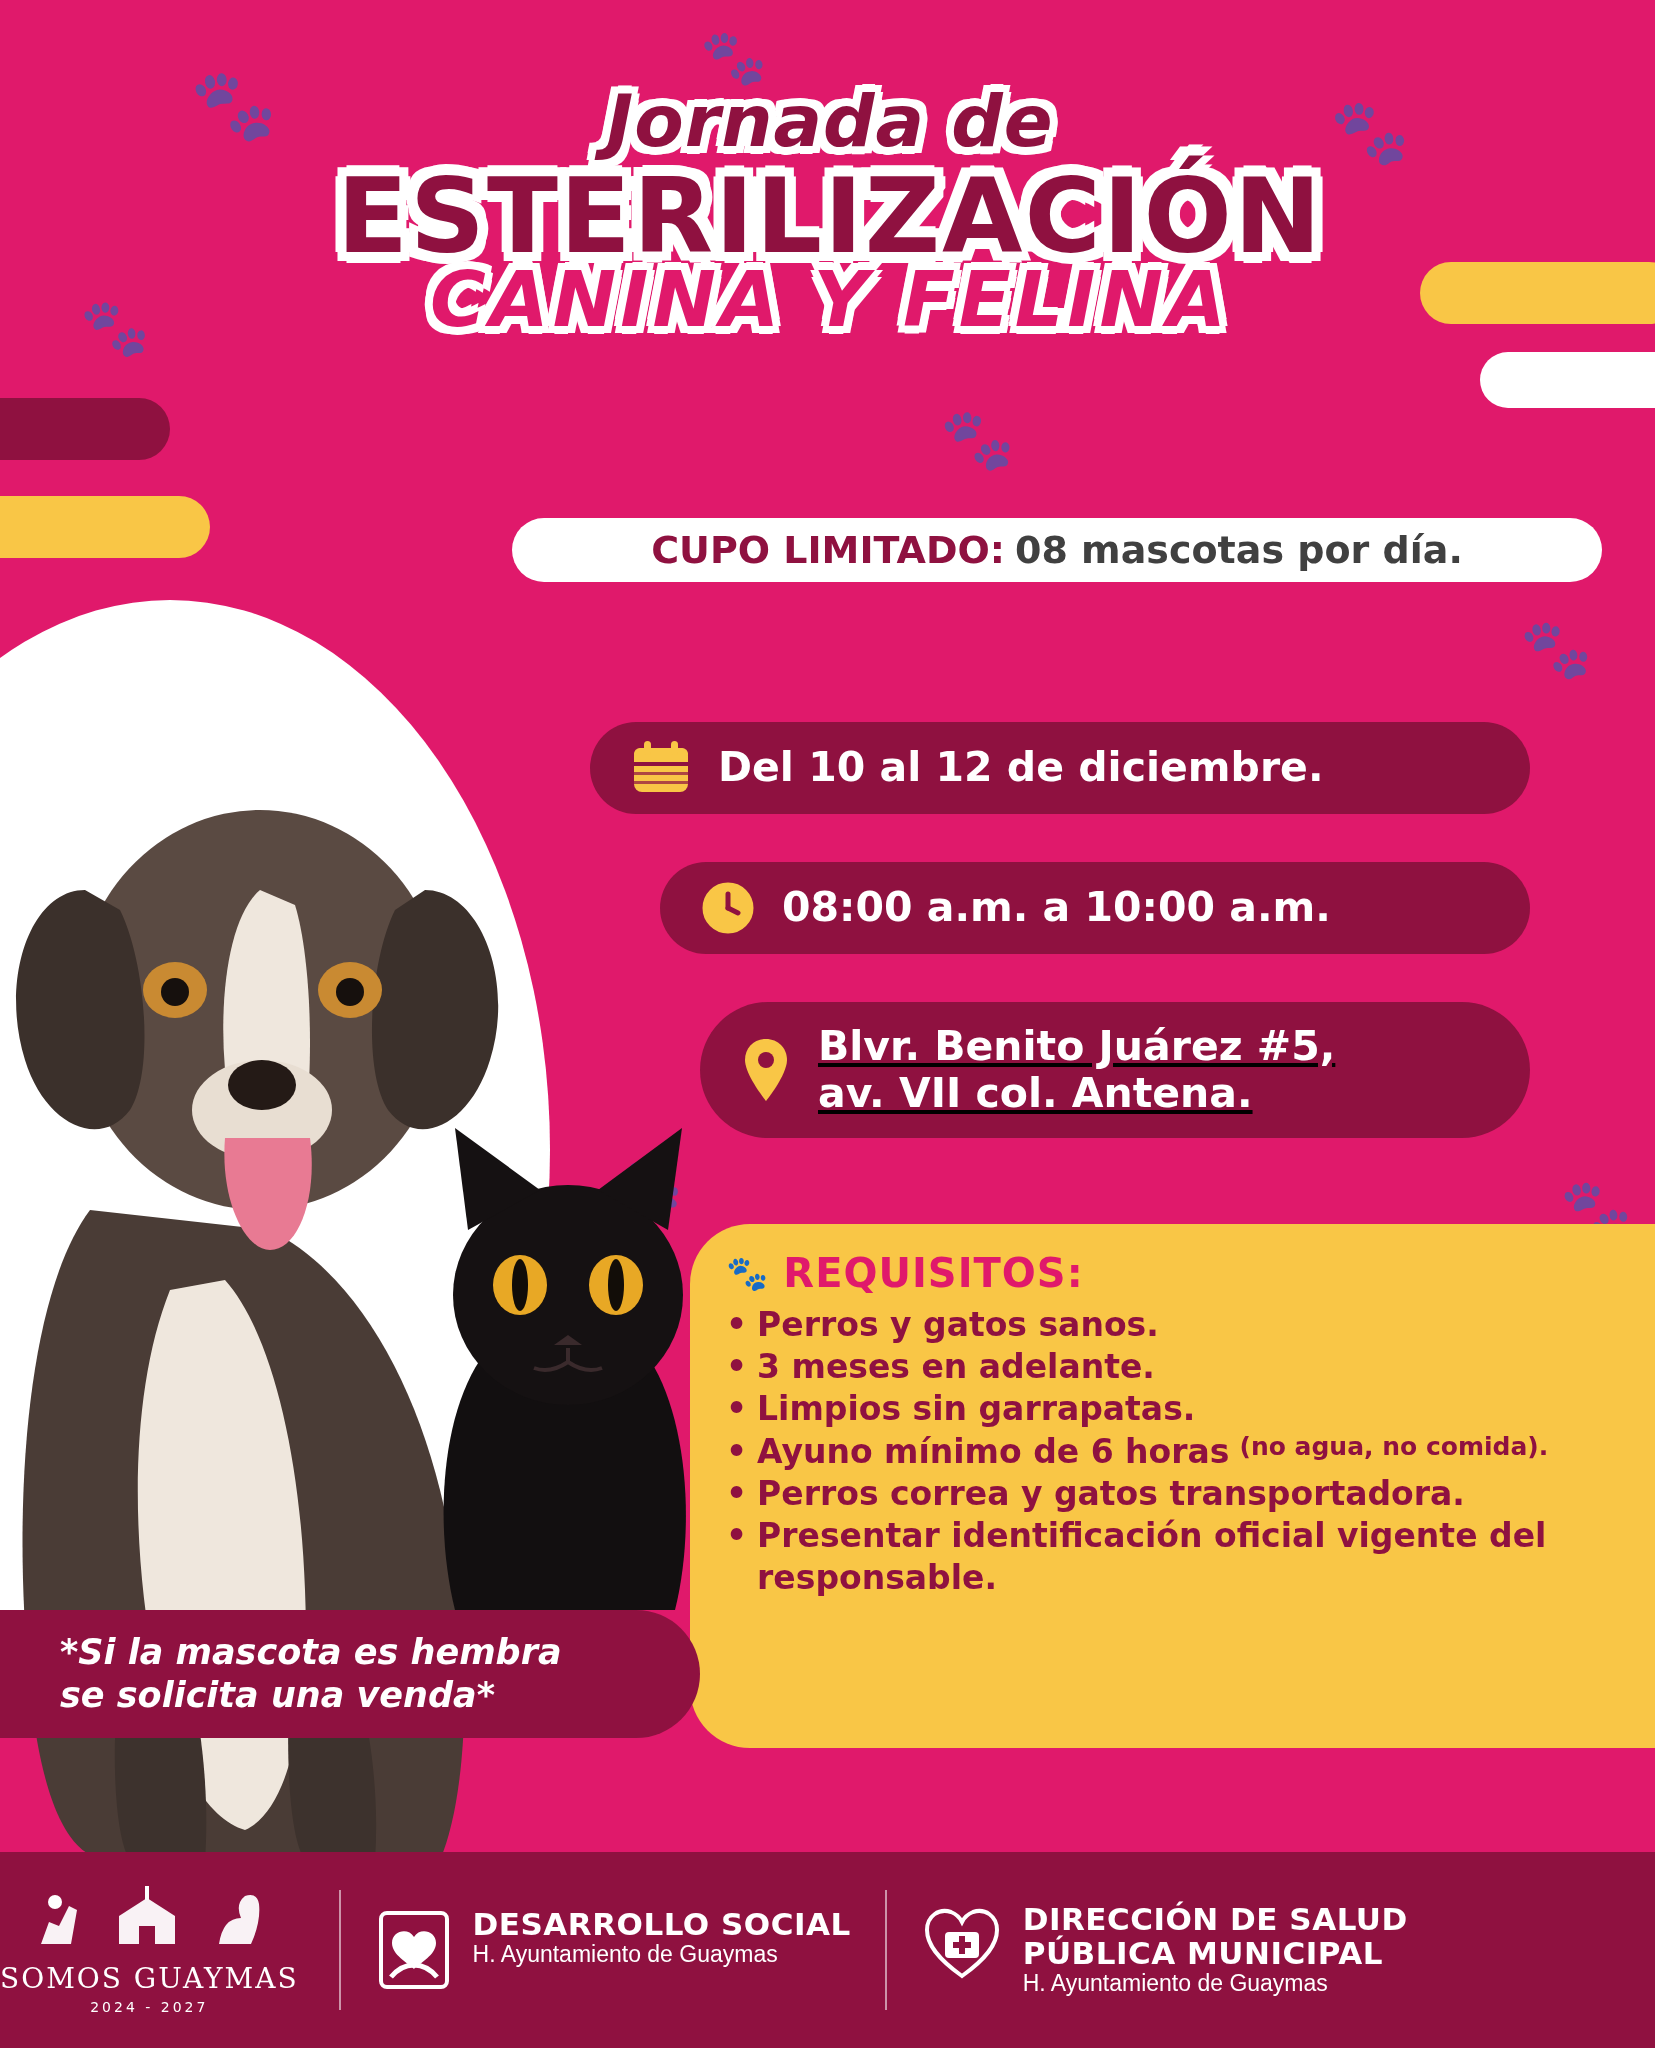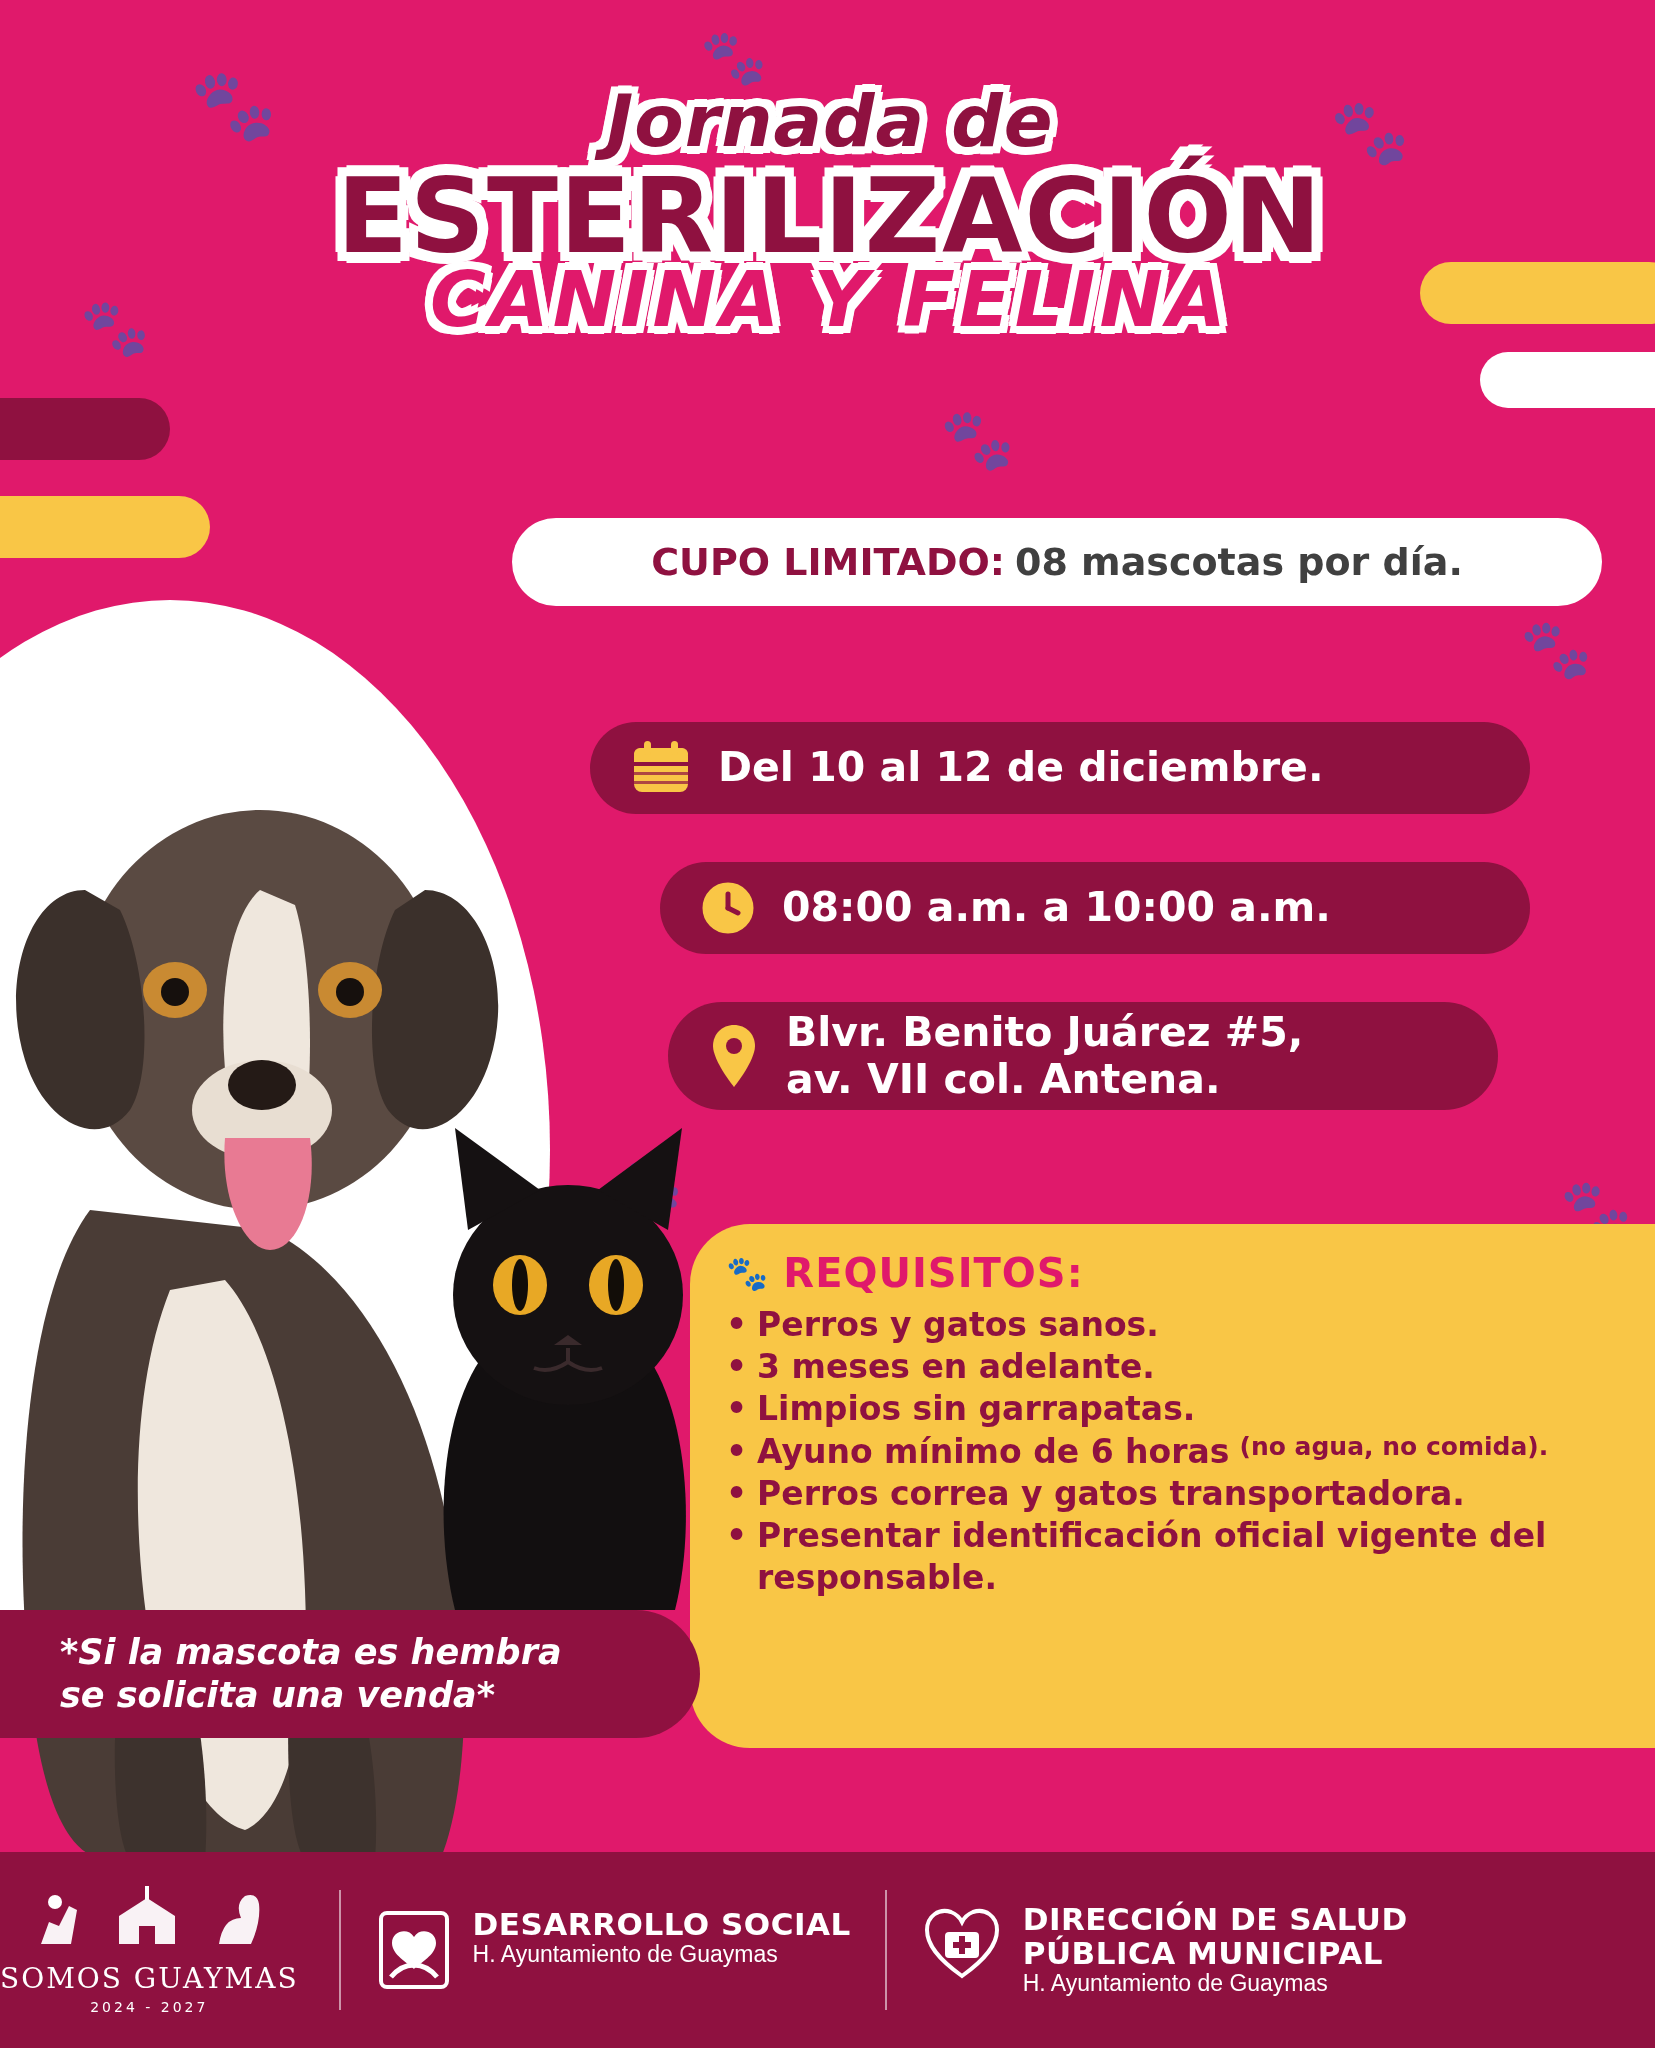--- a/index.html
+++ b/index.html
@@ -79,21 +79,21 @@
       -7px -7px 0 #fff, 7px -7px 0 #fff, -7px 7px 0 #fff, 7px 7px 0 #fff,
       0 -8px 0 #fff, 0 8px 0 #fff, -8px 0 0 #fff, 8px 0 0 #fff;
   }
 
   
   #cupo {
     position: absolute;
     top: 518px;
     left: 512px;
     width: 1090px;
-    height: 88px;
+    height: 64px;
     background: #ffffff;
     border-radius: 46px;
     display: flex;
     align-items: center;
     justify-content: center;
     gap: 10px;
   }
   #cupo .lbl { font-family: "DejaVu Sans", sans-serif; font-weight: bold; font-size: 38px; color: #8f1140; }
   #cupo .val { font-family: "DejaVu Sans", sans-serif; font-weight: bold; font-size: 38px; color: #404040; }
 
@@ -109,21 +109,21 @@
   }
   .pill .ptext {
     font-family: "DejaVu Sans", sans-serif;
     font-weight: bold;
     color: #ffffff;
     font-size: 41px;
     line-height: 1.15;
   }
   #pill-date  { top: 722px; left: 590px; width: 940px; height: 92px; }
   #pill-time  { top: 862px; left: 660px; width: 870px; height: 92px; }
-  #pill-place { top: 1002px; left: 668px; width: 830px; height: 108px; }
+  #pill-place { top: 1002px; left: 700px; width: 830px; height: 136px; text-decoration: underline; }
 
   .icon-cal, .icon-clock, .icon-pin { flex: 0 0 auto; display: block; }
 
   
   #req {
     position: absolute;
     top: 1224px;
     left: 690px;
     width: 990px;
     height: 524px;

